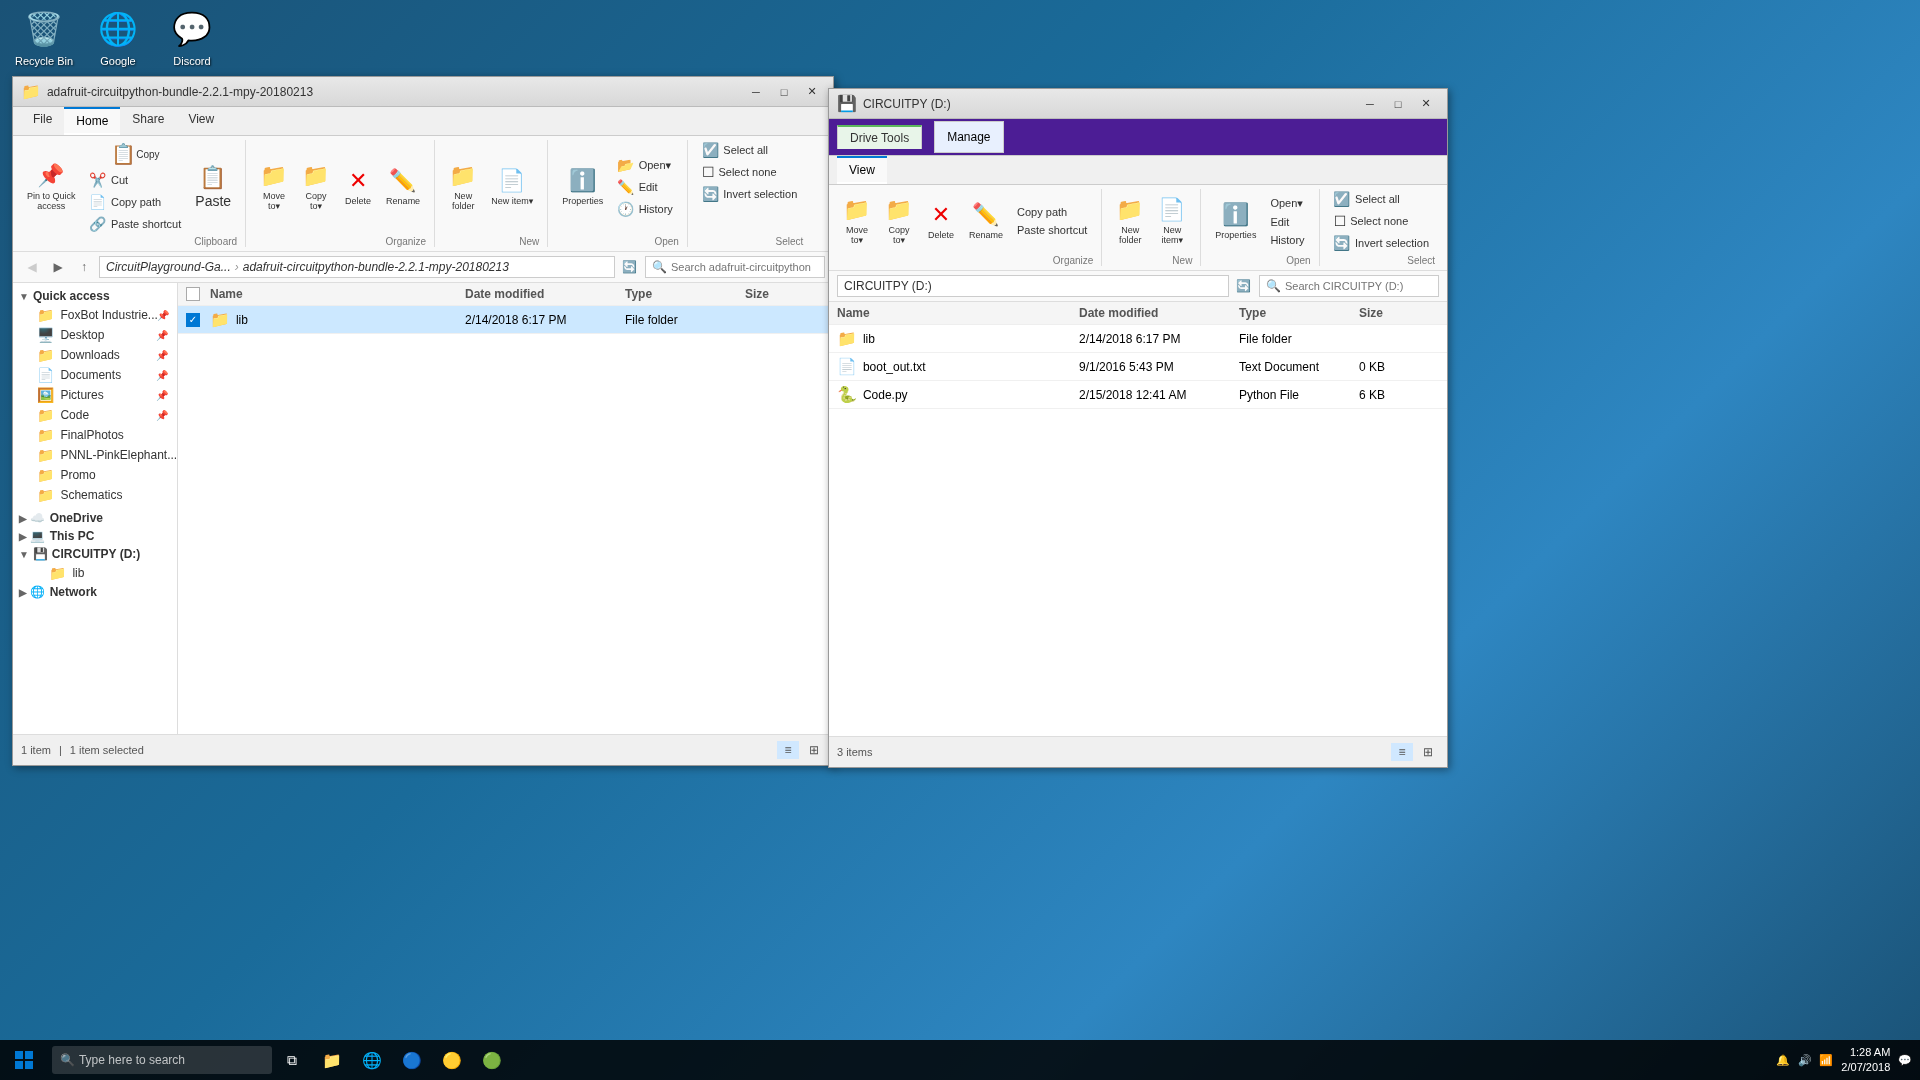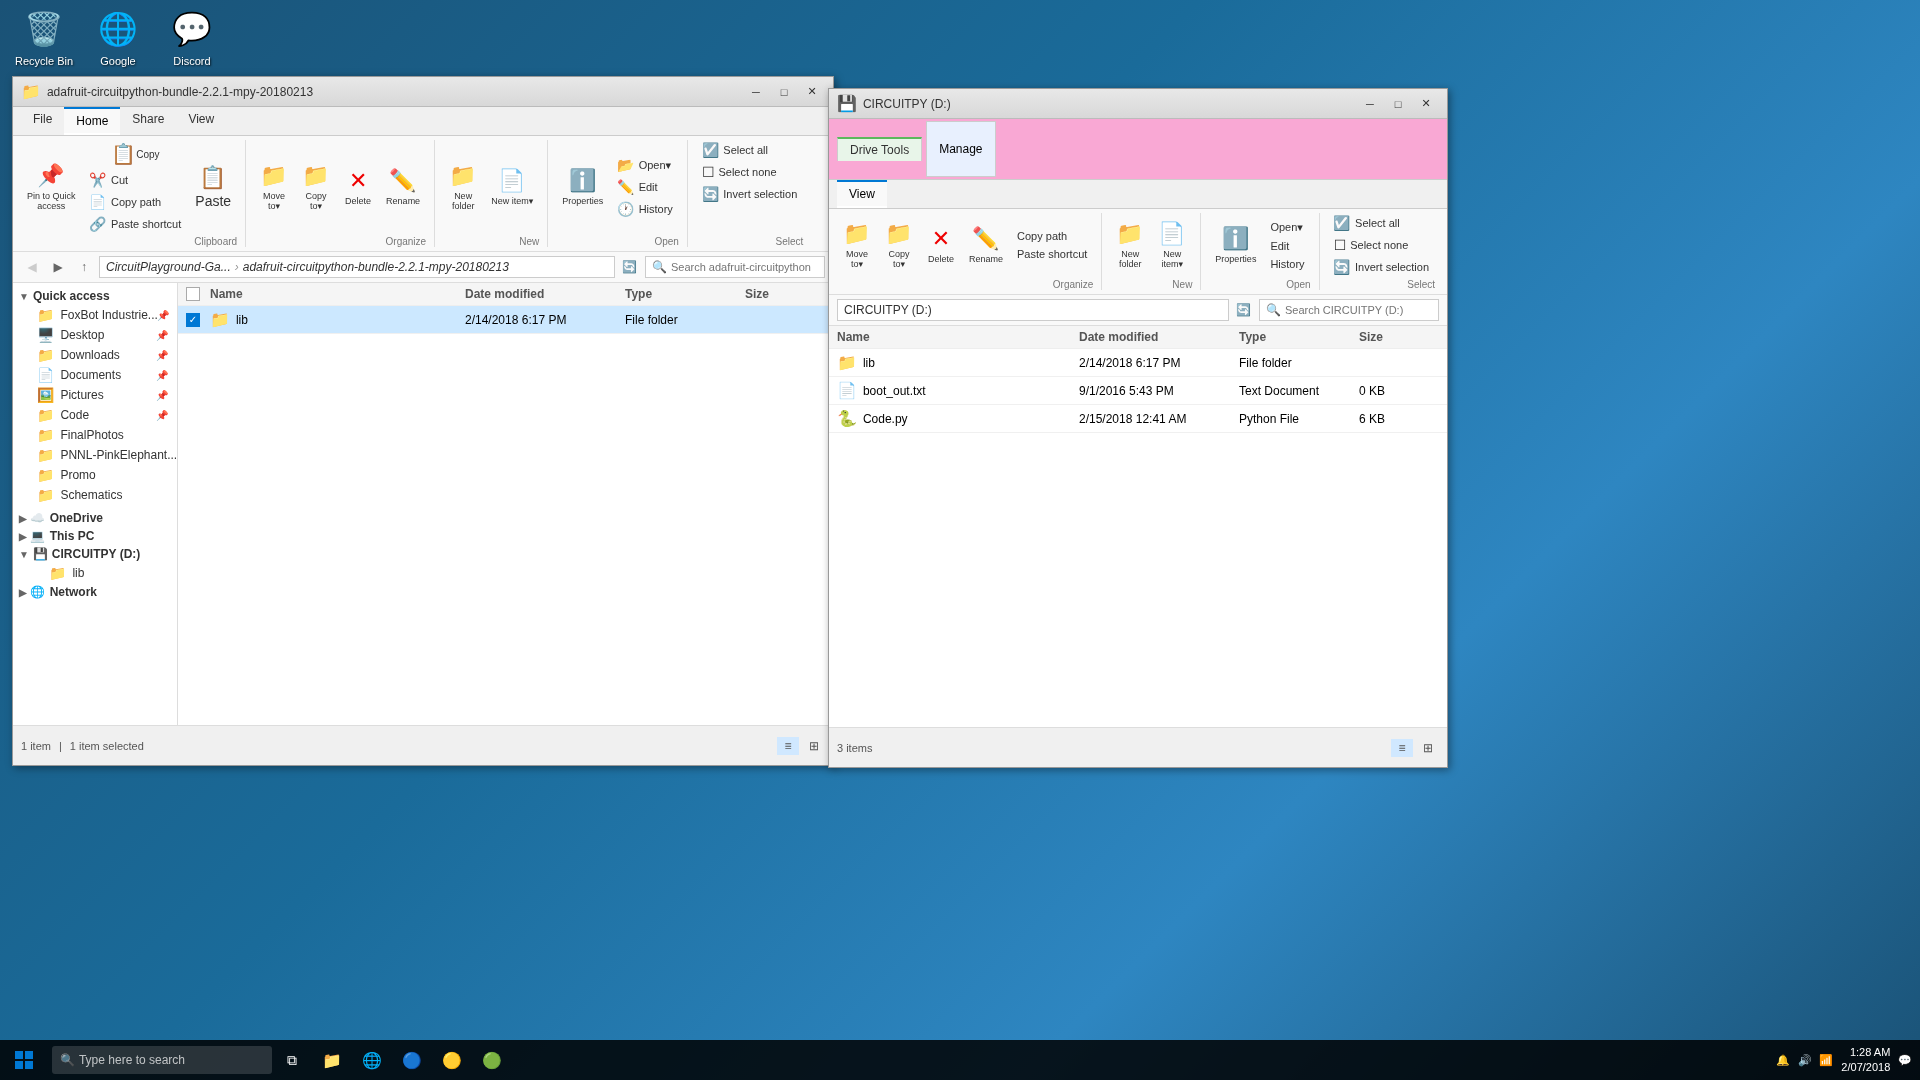--- a/index.html
+++ b/index.html
@@ -377,21 +377,21 @@
       align-items: center;
       justify-content: center;
       font-size: 10px;
       margin-right: 4px;
       cursor: pointer;
     }
     .checkbox.checked { background: #0078d4; border-color: #0078d4; color: white; }
 
     
     .status-bar {
-      height: 40px;
+      height: 31px;
       background: #f0f0f0;
       border-top: 1px solid #ddd;
       display: flex;
       align-items: center;
       padding: 0 8px;
       font-size: 11px;
       color: #555;
     }
     .status-bar .status-right {
       margin-left: auto;
@@ -402,21 +402,21 @@
       width: 22px;
       height: 18px;
       display: flex;
       align-items: center;
       justify-content: center;
       cursor: pointer;
       font-size: 12px;
     }
     .view-btn.active { background: #d0e8ff; }
     .drive-tools-bar {
-      background: #f9a8d4;
+      background: #4c1d95;
       border-bottom: 1px solid #ccc;
       display: flex;
       align-items: center;
       padding: 2px 8px;
     }
     .drive-tools-tab {
       padding: 4px 12px;
       font-size: 12px;
       background: #e8f5e9;
       border: 1px solid #ccc;
@@ -733,21 +733,21 @@
         <div class="title-btn">─</div>
         <div class="title-btn">□</div>
         <div class="title-btn close">✕</div>
       </div>
     </div>
 
     <div class="drive-tools-bar">
       <div class="drive-tools-tab active">
         <span>Drive Tools</span>
       </div>
-      <div style="margin-left:4px;padding:20px 12px;font-size:12px;background:#e8f0fe;border:1px solid #ccc;cursor:pointer;">
+      <div style="margin-left:12px;padding:8px 12px;font-size:12px;background:#e8f0fe;border:1px solid #ccc;cursor:pointer;">
         <span>Manage</span>
       </div>
     </div>
 
     <div class="ribbon-tabs">
       <div class="ribbon-tab active">View</div>
     </div>
 
     <div class="ribbon">
       <div class="ribbon-content" style="min-height:82px;">

